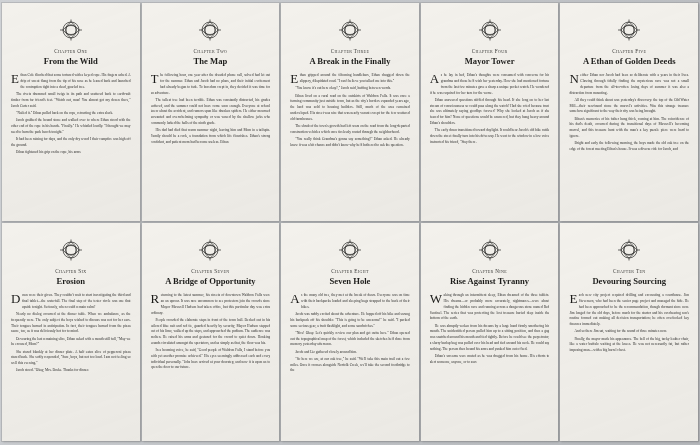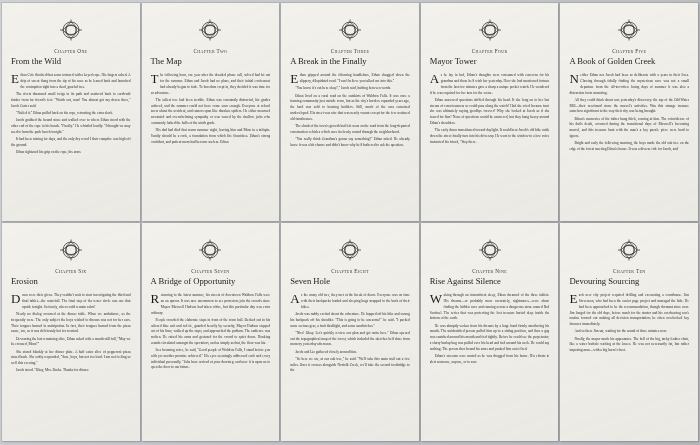--- a/index.html
+++ b/index.html
@@ -65,26 +65,26 @@
 
   .chap-num {
     text-align: center;
     font-size: 5.2px;
     letter-spacing: 0.35px;
     color: #3a3a38;
     margin-bottom: 3px;
     font-variant: small-caps;
   }
   .chap-title {
-    text-align: left;
+    text-align: center;
     font-size: 8.6px;
     color: #1d1d1b;
     margin-bottom: 7px;
     line-height: 1.1;
-    font-weight: 400;
+    font-weight: 700;
   }
   .body {
     font-size: 3.55px;
     line-height: 1.62;
     color: #2e2e2c;
     text-align: justify;
     hyphens: auto;
     -webkit-hyphens: auto;
     flex: 1;
     overflow: hidden;
@@ -203,21 +203,21 @@
             <g fill="none" stroke="#2a2a28" stroke-width="0.7">
               <circle cx="17" cy="13" r="8"></circle>
               <circle cx="17" cy="13" r="5.2"></circle>
               <path d="M17 5 C 10 9, 10 17, 17 21 C 24 17, 24 9, 17 5 Z"></path>
               <path d="M9 13 C 13 7, 21 7, 25 13 C 21 19, 13 19, 9 13 Z"></path>
               <path d="M17 2.5 L 17 5 M17 21 L 17 23.5 M6 13 L 9 13 M25 13 L 28 13"></path>
             </g>
           </svg>
       </div>
       <div class="chap-num">Chapter Five</div>
-      <div class="chap-title">A Book of Golden Creek</div>
+      <div class="chap-title">A Ethan of Golden Deeds</div>
       <div class="body">
         <p class="first">Neither Ethan nor Jacob had been so deliberate with a years in their lives. Clawing through tidally finding the mysterious cave was not a small departure from the all-too-often losing days of summer it was also a distraction from mounting.</p>
         <p>All they could think about was yesterday's discovery: the top of the Old Water Mill—their newfound stone the marvel's activities. Was this strange treasure somehow significant to the way their city was being brought.</p>
         <p>Ethan's memories of his father hung thick, coming at him. The coincidence of his dad's death, occurred during the transitional days of Maxwell's becoming marvel, and this treasure hunt with the man's a key puzzle piece were hard to ignore.</p>
         <p>Bright and early the following morning, the boys made the old oak tree on the edge of the forest meeting Ethan's house. It was a diverse ride for Jacob, and</p>
       </div>
     </div>
 
     <div class="r1 page">
       <div class="ornament">
@@ -293,21 +293,21 @@
             <g fill="none" stroke="#2a2a28" stroke-width="0.7">
               <circle cx="17" cy="13" r="8"></circle>
               <circle cx="17" cy="13" r="5.2"></circle>
               <path d="M17 5 C 10 9, 10 17, 17 21 C 24 17, 24 9, 17 5 Z"></path>
               <path d="M9 13 C 13 7, 21 7, 25 13 C 21 19, 13 19, 9 13 Z"></path>
               <path d="M17 2.5 L 17 5 M17 21 L 17 23.5 M6 13 L 9 13 M25 13 L 28 13"></path>
             </g>
           </svg>
       </div>
       <div class="chap-num">Chapter Nine</div>
-      <div class="chap-title">Rise Against Silence</div>
+      <div class="chap-title">Rise Against Tyranny</div>
       <div class="body">
         <p class="first">Waking through an intermittent sleep, Ethan dreamed of the three tablets. His dreams—or probably more accurately, nightmares—were about finding the hidden cave and running across a dangerous stone named Red Sentinel. The series that was protecting the lost treasure buried deep inside the bottom of the earth.</p>
         <p>He was abruptly woken from his dreams by a large hand firmly smothering his mouth. The unidentified person pulled him up to a sitting position, and then a gag was snatched around his mouth and tied tightly. Before he could see the perpetrator, a slurry burlap bag was pulled over his head and tied around his neck. He could say nothing. The person then bound his arms and yanked him out of bed.</p>
         <p>Ethan's screams were muted as he was dragged from his home. His efforts to alert someone, anyone, or to save</p>
       </div>
     </div>
 
     <div class="r1 page">
       <div class="ornament">
         <svg width="34" height="26" viewBox="0 0 34 26">

